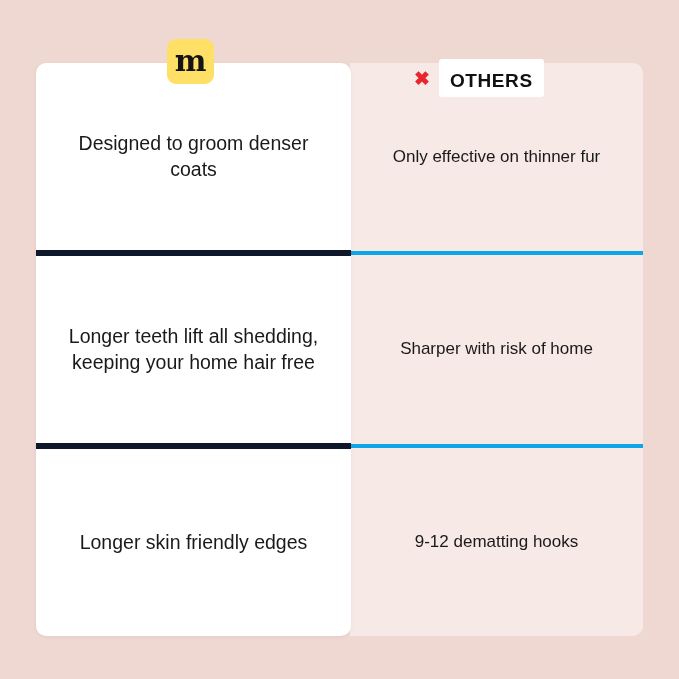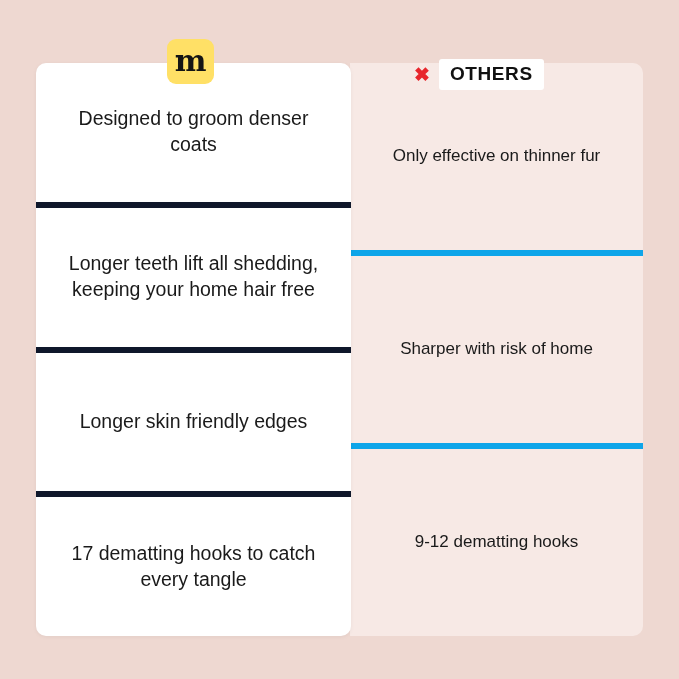--- a/index.html
+++ b/index.html
@@ -55,21 +55,21 @@
     z-index: 5;
   }
   .x-mark {
     color: #e8262c;
     font-size: 19px;
     font-weight: 700;
     line-height: 1;
   }
   .others-pill {
     background: #ffffff;
-    padding: 5px 11px 6px 11px;
+    padding: 12px 11px 6px 11px;
     border-radius: 3px;
   }
   .others-pill .others-text {
     font-size: 19px;
     font-weight: 700;
     letter-spacing: 0.6px;
     color: #111111;
     line-height: 1;
   }
 
@@ -110,21 +110,21 @@
     align-items: center;
     justify-content: center;
     text-align: center;
     box-sizing: border-box;
     padding: 6px 18px;
   }
   .col-ours .cell {
     border-bottom: 6px solid #0f172a;
   }
   .col-others .cell {
-    border-bottom: 6px solid #0ea5e9;
+    border-bottom: 4px solid #0ea5e9;
   }
   .col-ours .cell:last-child,
   .col-others .cell:last-child {
     border-bottom: none;
   }
 
   .cell-text {
     color: #1a1a1a;
     line-height: 1.33;
   }
@@ -158,23 +158,20 @@
     <div class="col col-ours">
       <div class="cell">
         <div class="cell-text">Designed to groom denser coats</div>
       </div>
       <div class="cell">
         <div class="cell-text">Longer teeth lift all shedding, keeping your home hair free</div>
       </div>
       <div class="cell">
         <div class="cell-text">Longer skin friendly edges</div>
       </div>
-      <div class="cell">
-        <div class="cell-text">17 dematting hooks to catch every tangle</div>
-      </div>
     </div>
 
     <div class="col col-others">
       <div class="cell">
         <div class="cell-text">Only effective on thinner fur</div>
       </div>
       <div class="cell">
         <div class="cell-text">Sharper with risk of home</div>
       </div>
       <div class="cell">

